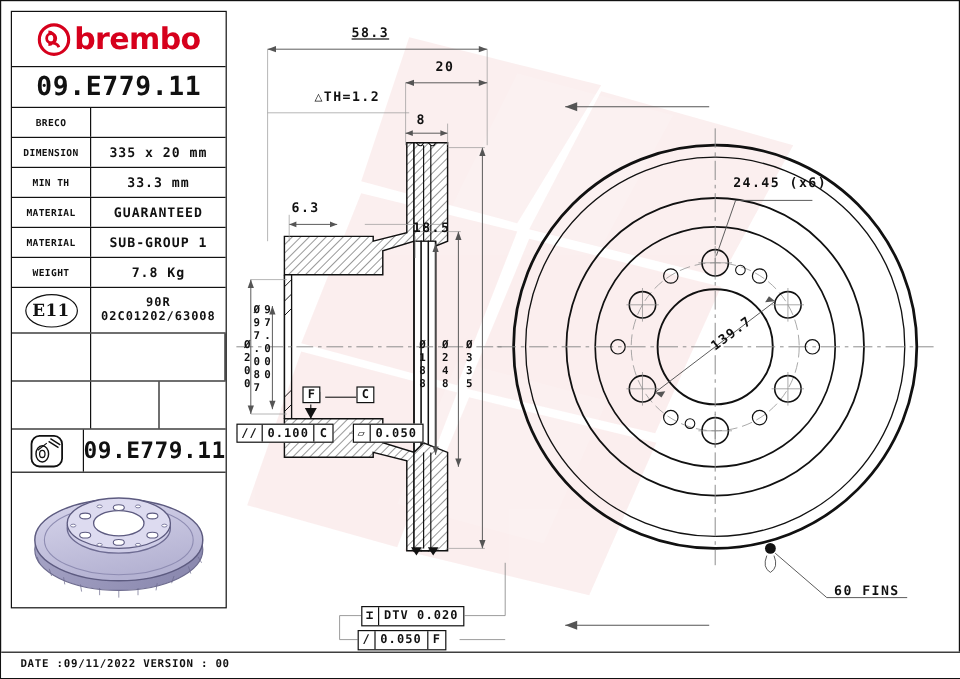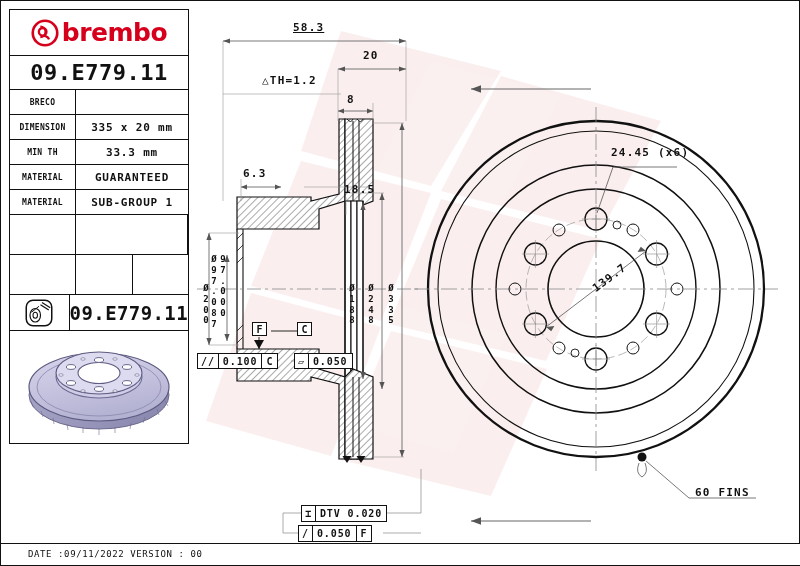--- a/index.html
+++ b/index.html
@@ -64,21 +64,21 @@
   .box .val{padding:0 4px;}
   .box .dat{padding:0 4px;border-left:1.1px solid #111;height:100%;
             display:flex;align-items:center;}
   .datum{position:absolute;z-index:4;width:15px;height:14px;border:1.1px solid #111;
          background:#fff;display:flex;align-items:center;justify-content:center;
          font-size:10px;font-weight:bold;color:#111;box-sizing:border-box;}
 
   
   .footer{position:absolute;left:0;bottom:0;width:800px;height:22px;
           border-top:1.2px solid #111;box-sizing:border-box;z-index:5;background:#fff;}
-  .footer span{position:absolute;left:27px;top:5px;font-size:9px;font-weight:normal;
+  .footer span{position:absolute;left:16px;top:5px;font-size:9px;font-weight:bold;
                letter-spacing:0.6px;color:#111;}
 </style>
 </head>
 <body>
 
 <div id="sheet">
 
   <div class="wm">
     <svg width="800" height="566" viewBox="0 0 800 566">
       <g opacity="0.17" fill="#e8a0a0" stroke="none">
@@ -125,21 +125,34 @@
       <div class="c2">33.3 mm</div>
     </div>
     <div class="row spec-row">
       <div class="c1">MATERIAL</div>
       <div class="c2">GUARANTEED</div>
     </div>
     <div class="row spec-row">
       <div class="c1">MATERIAL</div>
       <div class="c2">SUB-GROUP 1</div>
     </div>
-
+    <div class="row spec-row">
+      <div class="c1">WEIGHT</div>
+      <div class="c2">7.8 Kg</div>
+    </div>
+
+    <div class="row e-row">
+      <div class="c1">
+        <span class="e11">E11</span>
+      </div>
+      <div class="c2">
+        <span>90R</span>
+        <span>02C01202/63008</span>
+      </div>
+    </div>
 
     <div class="row blank-row">
       <div class="c1"></div>
       <div class="c2"></div>
     </div>
     <div class="row blank-row">
       <div class="c1"></div>
       <div class="c2"></div>
       <div class="c3"></div>
     </div>

